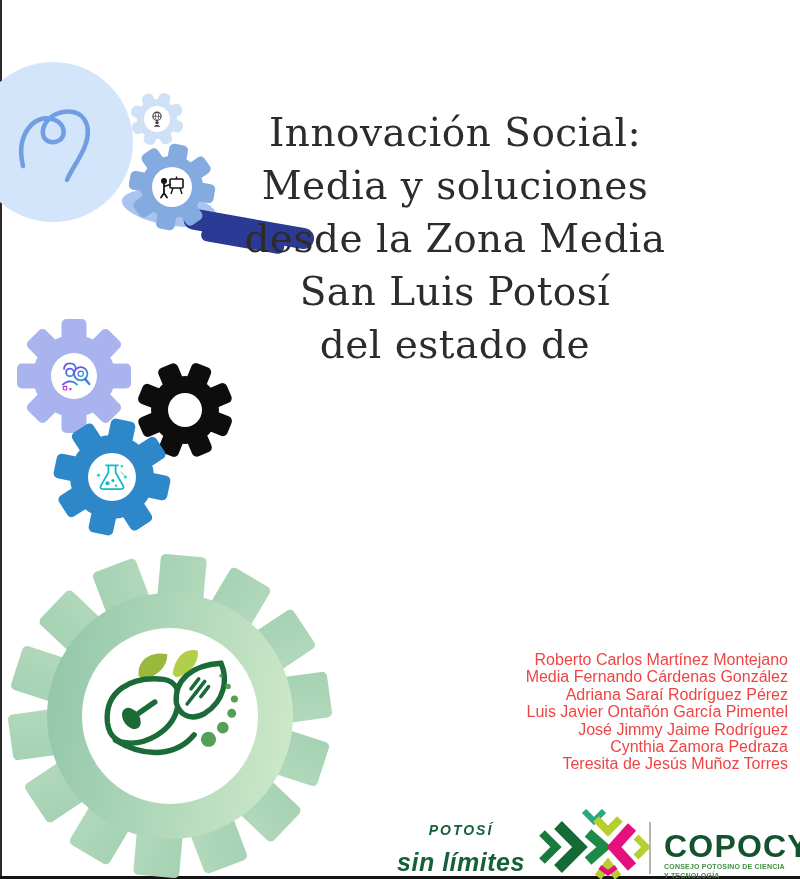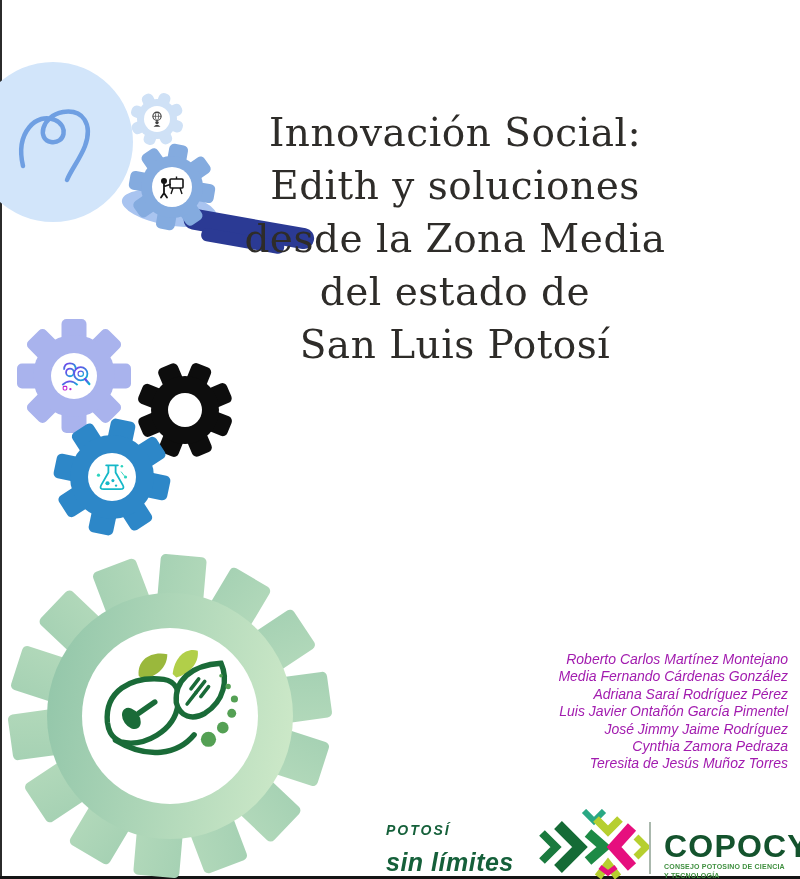--- a/index.html
+++ b/index.html
@@ -7,22 +7,22 @@
         font-family:"Liberation Sans",sans-serif;}
   .edge{position:absolute;background:#2b2b2b;}
   #edge-left{left:0;top:0;width:2px;height:879px;}
   #edge-bottom{left:0;top:876px;width:800px;height:3px;background:#141414;}
   .abs{position:absolute;}
   .gear{position:absolute;}
   #title{position:absolute;left:215px;top:106px;width:480px;text-align:center;
          font-family:"DejaVu Serif","Liberation Serif",serif;
          font-size:39px;line-height:53px;color:#2e2c29;letter-spacing:.5px;}
   #authors{position:absolute;right:12px;top:651px;width:380px;text-align:right;
-           font-size:14px;line-height:17.4px;color:#a21caf;font-style:italic;}
-  #potosi-wordmark{position:absolute;left:386px;top:822px;width:150px;text-align:left;
+           font-size:16px;line-height:17.4px;color:#ef4444;}
+  #potosi-wordmark{position:absolute;left:386px;top:822px;width:150px;text-align:center;
                    color:#15603a;font-style:italic;font-weight:bold;}
   #potosi-top{font-size:14px;letter-spacing:2px;line-height:16px;}
   #potosi-bottom{font-size:25px;line-height:25px;margin-top:12px;letter-spacing:.5px;}
   #logo-divider{position:absolute;left:649px;top:822px;width:2px;height:52px;background:#aab8ad;}
   #copocyt-block{position:absolute;left:664px;top:833px;width:134px;color:#14532d;}
   #copocyt-name{font-size:32px;font-weight:bold;letter-spacing:1.2px;line-height:26px;}
   #copocyt-sub{margin-top:3px;font-size:7px;font-weight:bold;color:#3f8f3f;
                letter-spacing:.2px;line-height:9px;}
 </style>
 </head>
@@ -191,24 +191,24 @@
     <circle cx="152" cy="30" r="2" fill="#54a054"></circle>
     <circle cx="160" cy="42" r="3" fill="#54a054"></circle>
     <circle cx="167" cy="56" r="4" fill="#54a054"></circle>
     <circle cx="164" cy="72" r="5" fill="#54a054"></circle>
     <circle cx="154" cy="88" r="6.5" fill="#54a054"></circle>
     <circle cx="138" cy="101" r="8.5" fill="#54a054"></circle>
   </svg>
 
   <div id="title">
     <div>Innovación Social:</div>
-    <div>Edith y soluciones</div>
+    <div>Media y soluciones</div>
     <div>desde la Zona Media</div>
+    <div>San Luis Potosí</div>
     <div>del estado de</div>
-    <div>San Luis Potosí</div>
   </div>
 
   <div id="authors">
     <div>Roberto Carlos Martínez Montejano</div>
     <div>Media Fernando Cárdenas González</div>
     <div>Adriana Saraí Rodríguez Pérez</div>
     <div>Luis Javier Ontañón García Pimentel</div>
     <div>José Jimmy Jaime Rodríguez</div>
     <div>Cynthia Zamora Pedraza</div>
     <div>Teresita de Jesús Muñoz Torres</div>

